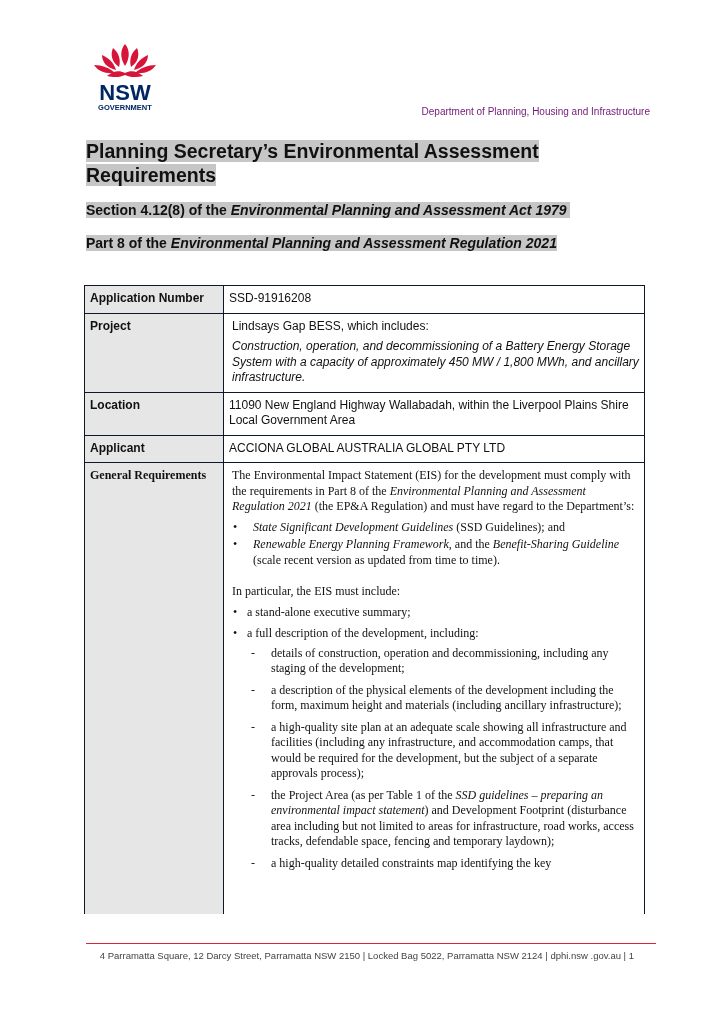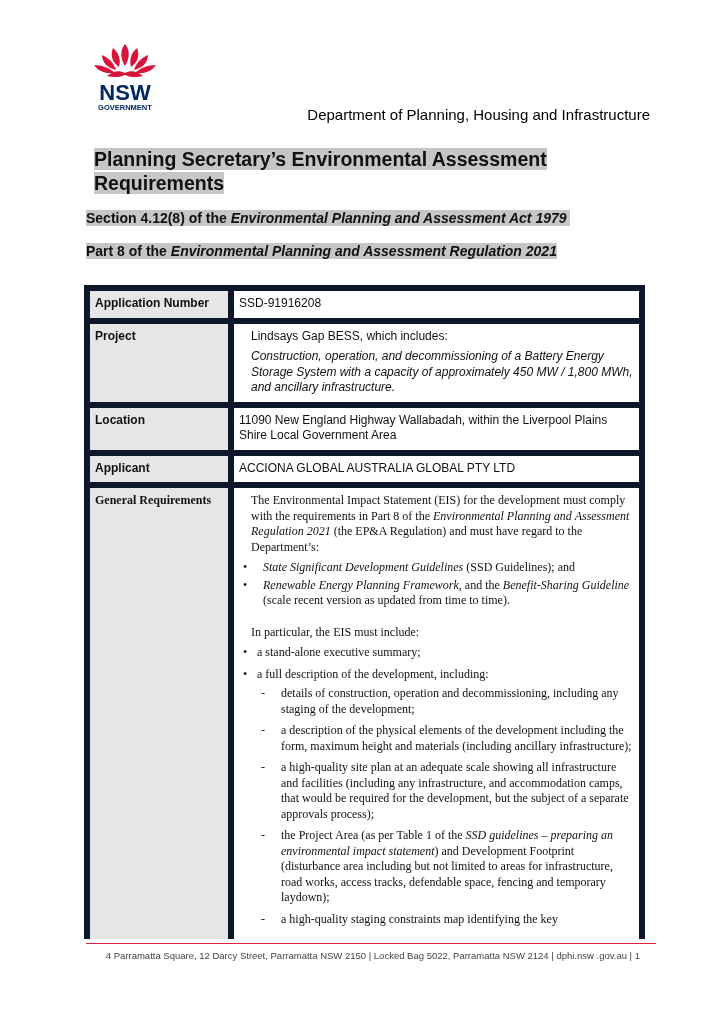--- a/index.html
+++ b/index.html
@@ -4,64 +4,64 @@
 <style>
   html, body { margin: 0; padding: 0; background: #ffffff; }
   body {
     width: 724px; height: 1024px; position: relative; overflow: hidden;
     font-family: "Liberation Sans", sans-serif; color: #111;
   }
   .logo { position: absolute; left: 89px; top: 40px; width: 72px; height: 72px; }
   .logo svg { display: block; }
   .dept {
     position: absolute; right: 74px; top: 106px;
-    font-size: 15px; color: #000000;
+    font-size: 10px; color: #701a75;
   }
   .title-block { position: absolute; left: 86px; top: 139px; width: 560px; }
   .hl { background: #c6c6c6; }
   .main-title {
-    font-size: 19.5px; font-weight: bold; line-height: 24px; margin: 8px;
+    font-size: 19.5px; font-weight: bold; line-height: 24px; margin: 0;
   }
   .sub-title {
     font-size: 14px; font-weight: bold; margin: 0; line-height: 18px;
   }
   .sub1 { margin-top: 14px; }
   .sub2 { margin-top: 15px; }
   .sub-title i { font-style: italic; margin-top: 24px; }
 
   table.req {
     position: absolute; left: 84px; top: 285px; width: 561px;
     border-collapse: collapse; font-size: 12px; line-height: 15.5px;
   }
   table.req td {
-    border: 6px solid #0f172a; vertical-align: top; padding: 5px 5px 6px 5px;
+    border: 1px solid #0f172a; vertical-align: top; padding: 5px 5px 6px 5px;
   }
   table.req td.label {
     width: 128px; background: #e6e6e6; font-weight: bold;
   }
   table.req tr.last td { border-bottom: none; font-family: Liberation Serif, serif; }
-  .p { margin: 0 0 5px 12px; }
+  .p { margin: 0 0 5px 3px; }
   .p:last-child { margin-bottom: 0; font-style: italic; }
   ul.dots { list-style: none; margin: 4px 0 0 0; padding: 0; }
   ul.dots li { position: relative; padding-left: 24px; margin: 0 0 2px 0; }
   ul.dots li .mk { position: absolute; left: 4px; top: 0; }
   ul.bul2 { list-style: none; margin: 4px 0 0 0; padding: 0; }
   ul.bul2 > li { position: relative; padding-left: 18px; margin-bottom: 6px; }
   ul.bul2 > li > .mk { position: absolute; left: 4px; top: 0; }
   ul.dash { list-style: none; margin: 4px 0 0 0; padding: 0; }
   ul.dash li { position: relative; padding-left: 24px; margin-bottom: 6px; }
   ul.dash li .mk { position: absolute; left: 4px; top: 0; }
   .gap { height: 14px; }
 
   .footer-line {
     position: absolute; left: 86px; top: 943px; width: 570px; height: 1px;
     background: #d7263d;
   }
   .footer {
-    position: absolute; left: 82px; top: 950px; width: 558px; text-align: right;
+    position: absolute; left: 76px; top: 950px; width: 558px; text-align: right;
     font-size: 9.5px; color: #444;
   }
 </style>
 </head>
 <body>
 
 <div class="logo">
   <svg width="72" height="72" viewBox="0 0 72 72">
     <g fill="#d7153a">
       <path d="M36 4 C31 10 31 18 36 26 C41 18 41 10 36 4Z"></path>
@@ -127,21 +127,21 @@
       <div class="gap"></div>
       <p class="p">In particular, the EIS must include:</p>
       <ul class="bul2">
         <li><span class="mk">•</span><span>a stand-alone executive summary;</span></li>
         <li><span class="mk">•</span><span>a full description of the development, including:</span>
           <ul class="dash">
             <li><span class="mk">-</span><span>details of construction, operation and decommissioning, including any staging of the development;</span></li>
             <li><span class="mk">-</span><span>a description of the physical elements of the development including the form, maximum height and materials (including ancillary infrastructure);</span></li>
             <li><span class="mk">-</span><span>a high-quality site plan at an adequate scale showing all infrastructure and facilities (including any infrastructure, and accommodation camps, that would be required for the development, but the subject of a separate approvals process);</span></li>
             <li><span class="mk">-</span><span>the Project Area (as per Table 1 of the </span><i>SSD guidelines – preparing an environmental impact statement</i><span>) and Development Footprint (disturbance area including but not limited to areas for infrastructure, road works, access tracks, defendable space, fencing and temporary laydown);</span></li>
-            <li><span class="mk">-</span><span>a high-quality staging constraints map identifying the key</span></li>
+            <li><span class="mk">-</span><span>a high-quality detailed constraints map identifying the key</span></li>
           </ul>
         </li>
       </ul>
     </td>
   </tr>
 </tbody>
   </table>
 
 <div class="footer-line"></div>
 <div class="footer">4 Parramatta Square, 12 Darcy Street, Parramatta NSW 2150 | Locked Bag 5022, Parramatta NSW 2124 | dphi.nsw .gov.au | 1</div>

